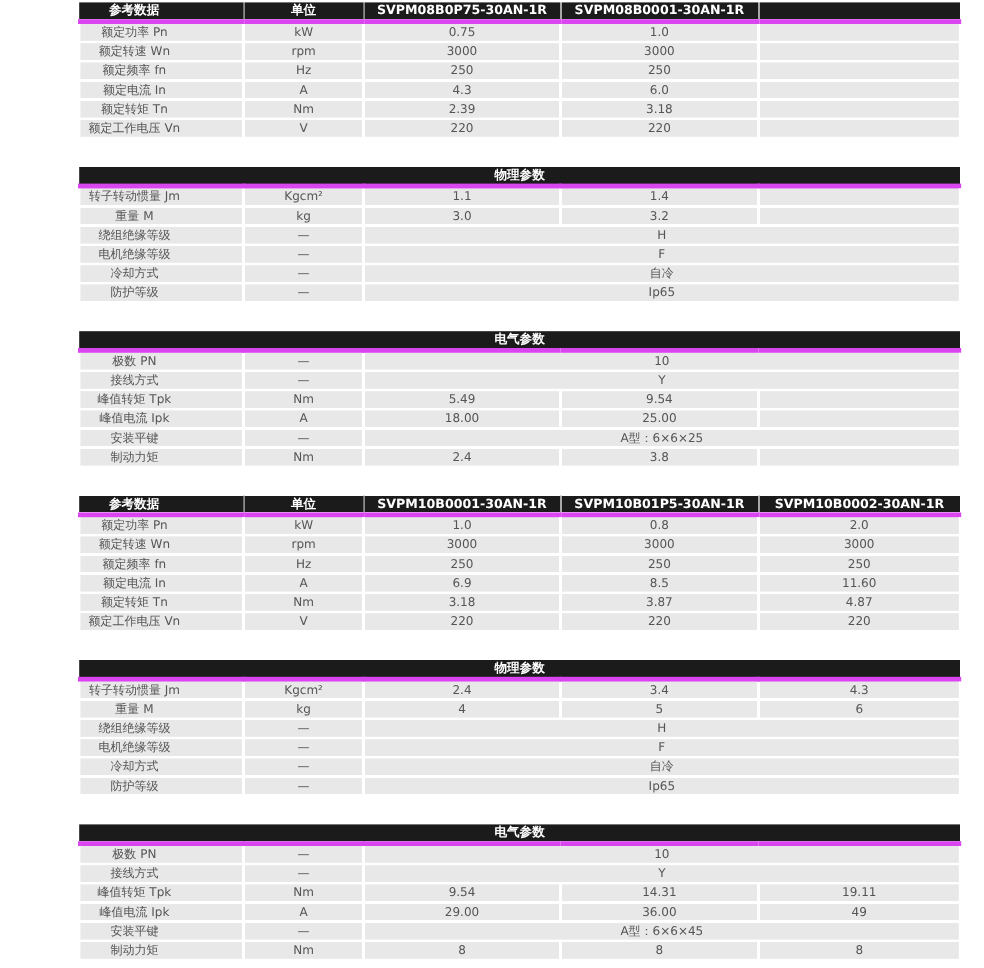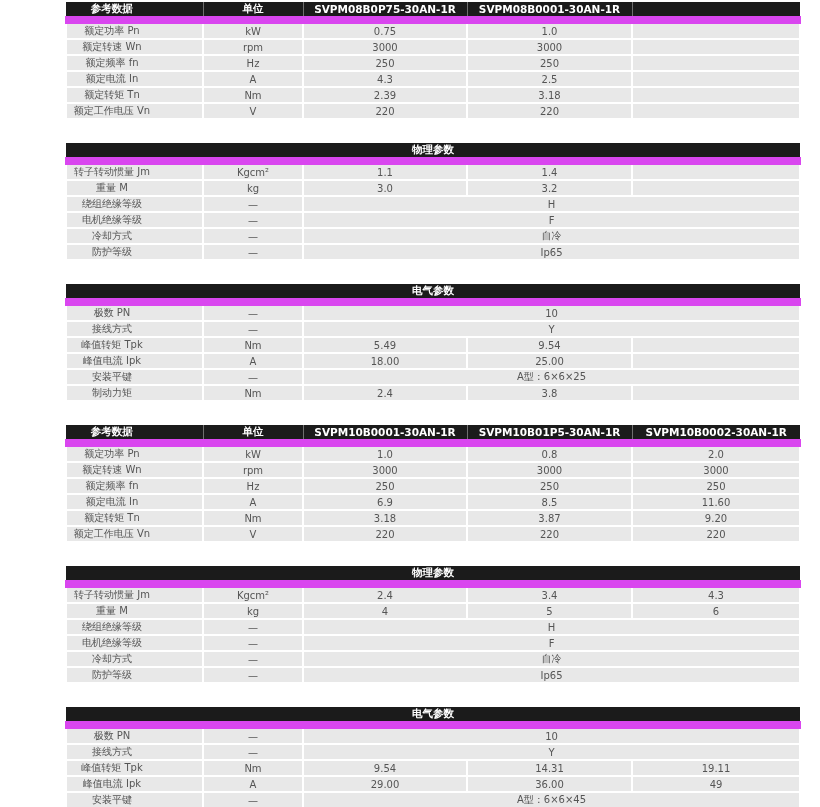--- a/index.html
+++ b/index.html
@@ -31,21 +31,21 @@
 
   table.spec th {
     background: #1b1b1b;
     color: #ffffff;
     font-size: 10.5px;
     font-weight: bold;
     height: 14px;
     padding: 0;
     text-align: center;
     vertical-align: middle;
-    border-bottom: 8px solid #d946ef;
+    border-bottom: 4px solid #d946ef;
     border-left: 1px solid #6f6f6f;
     border-right: 1px solid #6f6f6f;
     white-space: nowrap;
     overflow: hidden;
   }
   table.spec th:first-child { border-left: none; }
   table.spec th:last-child { border-right: none; }
 
   table.spec td {
     background: #e8e8e8;
@@ -110,21 +110,21 @@
       <td class="c-label">额定频率 fn</td>
       <td>Hz</td>
       <td>250</td>
       <td>250</td>
       <td></td>
     </tr>
     <tr>
       <td class="c-label">额定电流 In</td>
       <td>A</td>
       <td>4.3</td>
-      <td>2.5</td>
+      <td>6.0</td>
       <td></td>
     </tr>
     <tr>
       <td class="c-label">额定转矩 Tn</td>
       <td>Nm</td>
       <td>2.39</td>
       <td>3.18</td>
       <td></td>
     </tr>
     <tr>
@@ -279,21 +279,21 @@
       <td>A</td>
       <td>6.9</td>
       <td>8.5</td>
       <td>11.60</td>
     </tr>
     <tr>
       <td class="c-label">额定转矩 Tn</td>
       <td>Nm</td>
       <td>3.18</td>
       <td>3.87</td>
-      <td>9.20</td>
+      <td>4.87</td>
     </tr>
     <tr>
       <td class="c-label">额定工作电压 Vn</td>
       <td>V</td>
       <td>220</td>
       <td>220</td>
       <td>220</td>
     </tr>
   </tbody>
     </table>

